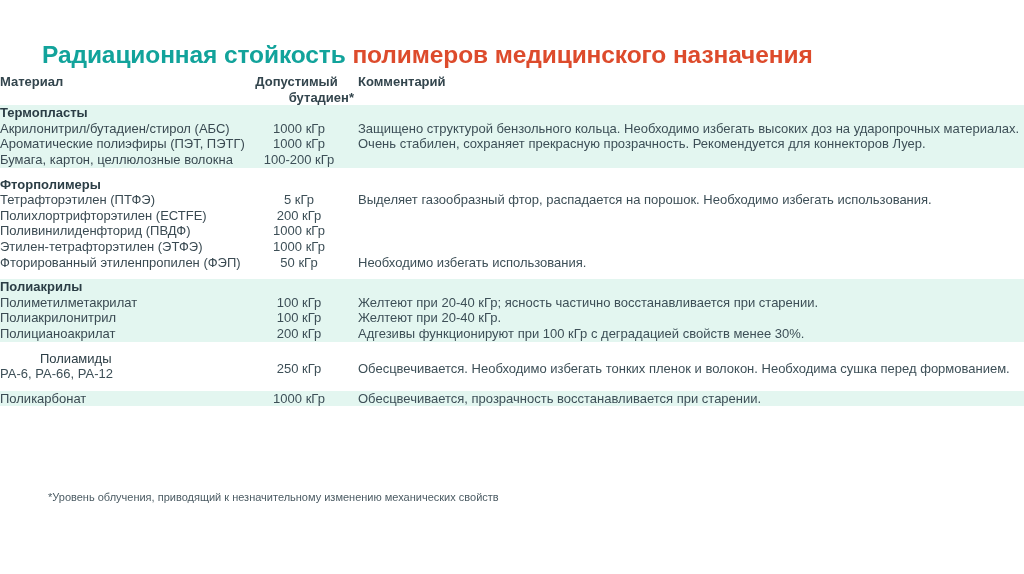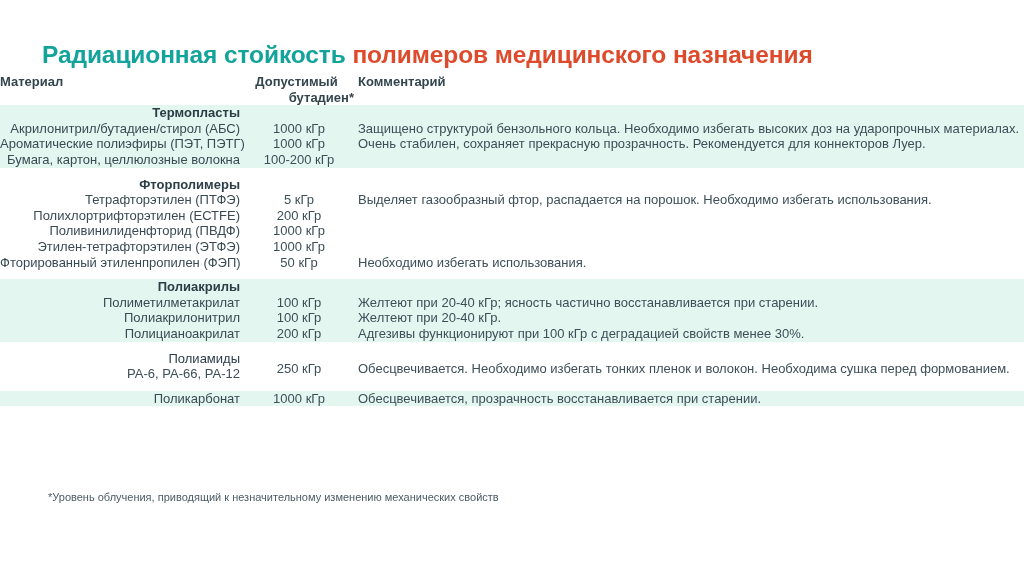--- a/index.html
+++ b/index.html
@@ -84,21 +84,21 @@
     padding-right: 4px;
   }
 
   
   tbody tr.band td { background: #e3f6f0; }
   tbody tr.plain td { background: #ffffff; }
 
   td.mat {
     padding-left: 42px;
     padding-right: 6px;
-    text-align: right;
+    text-align: left;
     white-space: nowrap;
   }
   td.lvl {
     text-align: center;
     padding-right: 22px;
     white-space: nowrap;
     color: #3d4f57;
   }
   td.com {
     padding-left: 8px;

